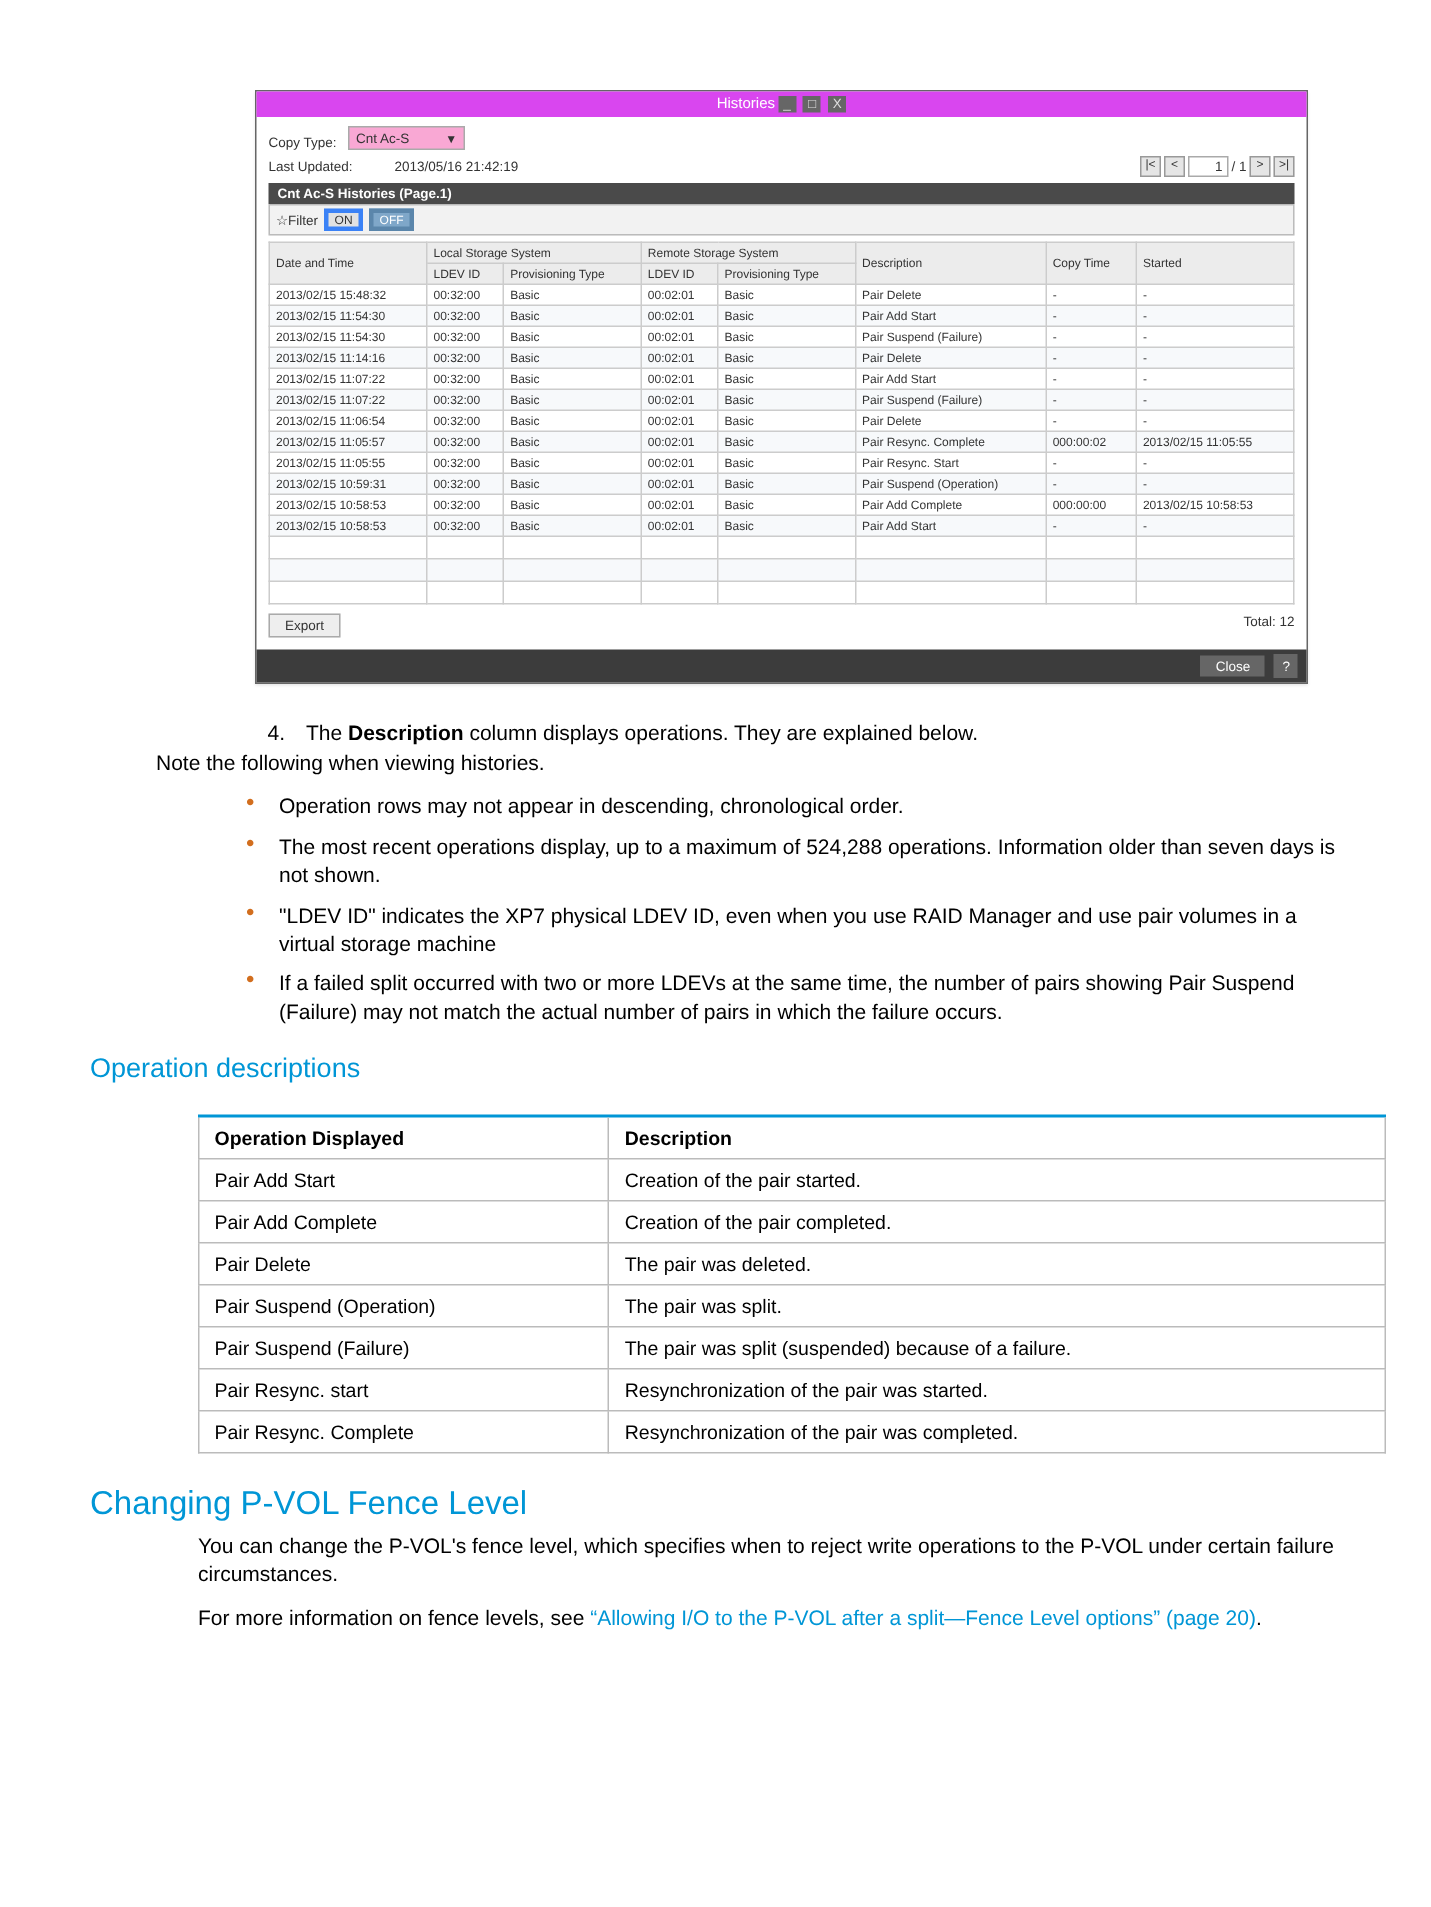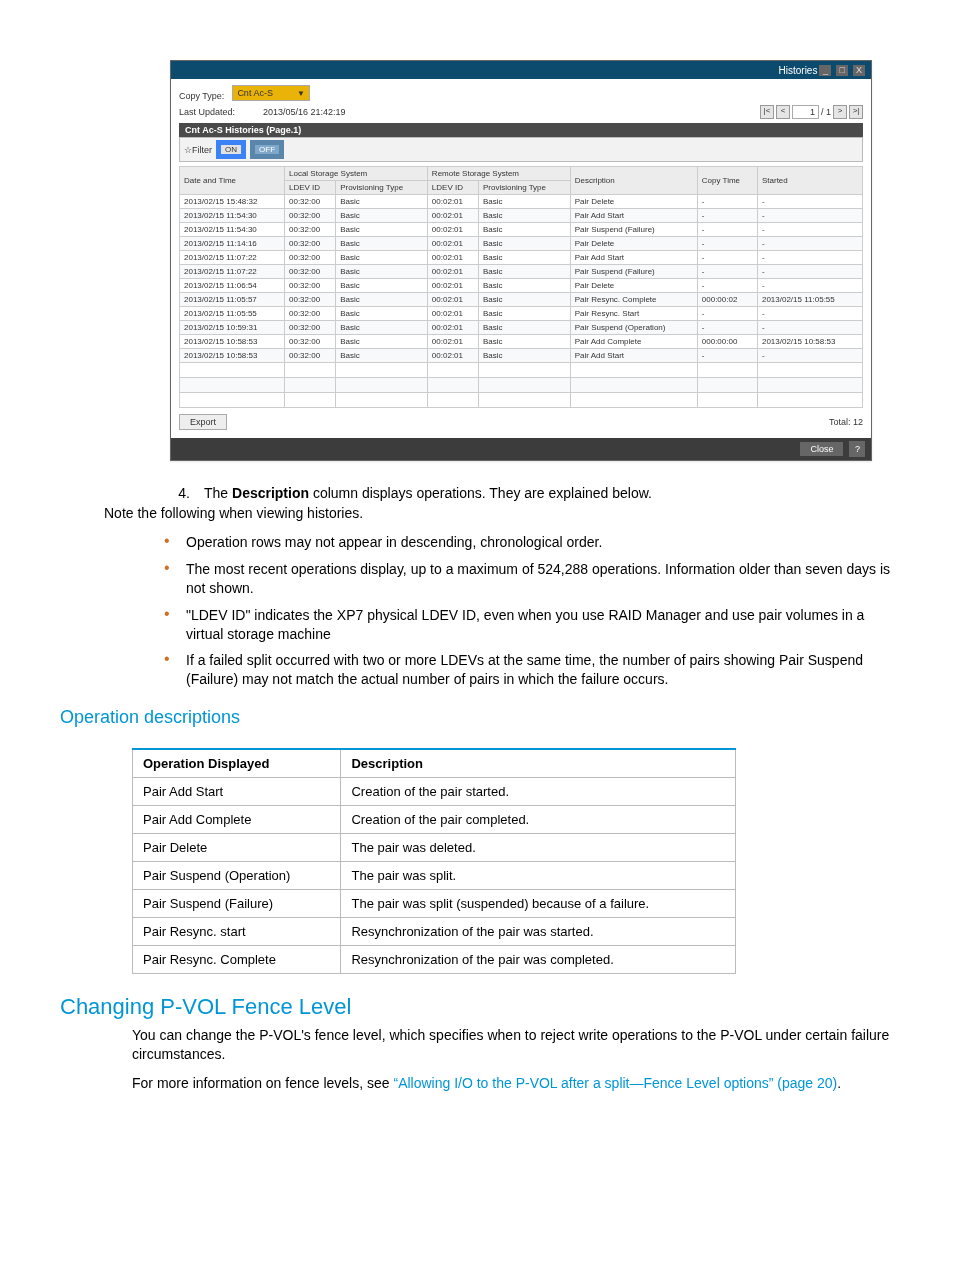--- a/index.html
+++ b/index.html
@@ -1,57 +1,57 @@
 <!DOCTYPE html>
 <html><head>
 <meta charset="utf-8">
 <style>
   body{margin:0;padding:0;font-family:Arial,Helvetica,sans-serif;font-size:14px;color:#000;background:#fff}
   .page{width:954px;min-height:1271px;margin:0 auto;padding:0 60px 40px;box-sizing:border-box;position:relative}
   .win{border:1px solid #666;background:#fff;margin:60px 0 24px 110px;width:700px;font-size:9px;color:#333;box-shadow:0 1px 2px rgba(0,0,0,0.1)}
-  .win-title{background:#0c4a6e;color:#fff;padding:3px 6px;display:flex;justify-content:flex-end;align-items:center;font-size:10px}
+  .win-title{background:#d946ef;color:#fff;padding:3px 6px;display:flex;justify-content:center;align-items:center;font-size:10px}
   .win-icons span{display:inline-block;width:12px;height:11px;background:#666;margin-left:2px;font-size:9px;text-align:center;line-height:11px;color:#ddd}
   .win-body{padding:6px 8px 8px}
   .row1{display:flex;align-items:flex-end;gap:8px;margin-bottom:4px}
-  .dd{display:inline-flex;align-items:center;border:1px solid #aaa;background:#eab308;padding:0 4px;height:14px}
+  .dd{display:inline-flex;align-items:center;border:1px solid #aaa;background:#f9a8d4;padding:0 4px;height:14px}
   .dd .dv{padding-right:24px}
   .dd .ar{font-size:8px}
   .row2{display:flex;align-items:center;margin-bottom:4px}
   .row2 .lbl{width:84px}
   .pager{margin-left:auto;display:flex;align-items:center;gap:2px}
   .pbtn{border:1px solid #999;background:#e5e5e5;width:12px;height:12px;line-height:10px;text-align:center;font-size:8px}
   .pnum{border:1px solid #aaa;width:22px;height:12px;line-height:12px;text-align:right;padding-right:3px;background:#fff}
   .tabbar{background:#4a4a4a;color:#fff;padding:2px 6px;font-size:9px;font-weight:bold}
   .filterbar{border:1px solid #bbb;background:#f2f2f2;padding:2px 4px;display:flex;align-items:center;gap:4px}
-  .tog{display:inline-block;padding:0 4px;border:5px solid #3b82f6;font-size:8px;background:#e2e2e2}
+  .tog{display:inline-block;padding:0 4px;border:3px solid #3b82f6;font-size:8px;background:#e2e2e2}
   .tog.on{background:#7fa7c9;color:#fff;border-color:#5b86ab}
   .grid{border-collapse:collapse;width:100%;font-size:8px;margin-top:4px}
   .grid th,.grid td{border:1px solid #ccc;padding:2px 4px;text-align:left;white-space:nowrap}
   .grid thead th{background:#ececec;font-weight:normal}
   .grid tbody tr:nth-child(even){background:#f7f9fb}
   .grid tbody tr.empty td{height:10px}
-  .tbar{margin-top:6px;display:flex;align-items:center}
+  .tbar{margin-top:6px;display:flex;}
   .btn{border:1px solid #aaa;background:#eee;padding:2px 10px;font-size:9px}
   .total{margin-left:auto;font-size:9px}
   .closebar{background:#3c3c3c;padding:3px 6px;text-align:right}
   .closebtn{background:#666;color:#fff;border:none;padding:2px 10px;font-size:9px}
   .helpbtn{background:#666;color:#fff;border:none;width:16px;height:16px;font-size:9px;margin-left:3px}
 
   .ol{margin:0 0 4px 110px;padding:0;list-style:none}
   .ol li{display:flex;gap:14px}
   .ol .num{width:20px;text-align:right}
   .note{margin:4px 0 8px 44px}
   ul.b{margin:0 0 14px 96px;padding:0;list-style:none}
   ul.b li{position:relative;padding:4px 0 4px 30px;line-height:1.35}
   ul.b li:before{content:"\2022";position:absolute;left:8px;color:#d26e1e;font-size:16px;line-height:1}
   h2{color:#0096d6;font-weight:normal;font-size:22px;margin:16px 0 6px 0}
   h3{color:#0096d6;font-weight:normal;font-size:18px;margin:12px 0 20px 0}
   .body-p{margin:4px 0 10px 72px;line-height:1.35}
   a.lnk{color:#0096d6;text-decoration:none}
-  table.ops{border-collapse:collapse;width:604px;margin:10px 0 20px 72px;font-size:13px}
+  table.ops{border-collapse:collapse;width:792px;margin:10px 0 20px 72px;font-size:13px}
   table.ops th,table.ops td{border:1px solid #bbb;padding:6px 10px;text-align:left}
   table.ops thead th{background:#fff;font-weight:bold;border-top:2px solid #0096d6}
 </style>
 </head>
 <body>
 <div class="page">
 
 <div class="win">
   <div class="win-title">
     <span>Histories</span>

